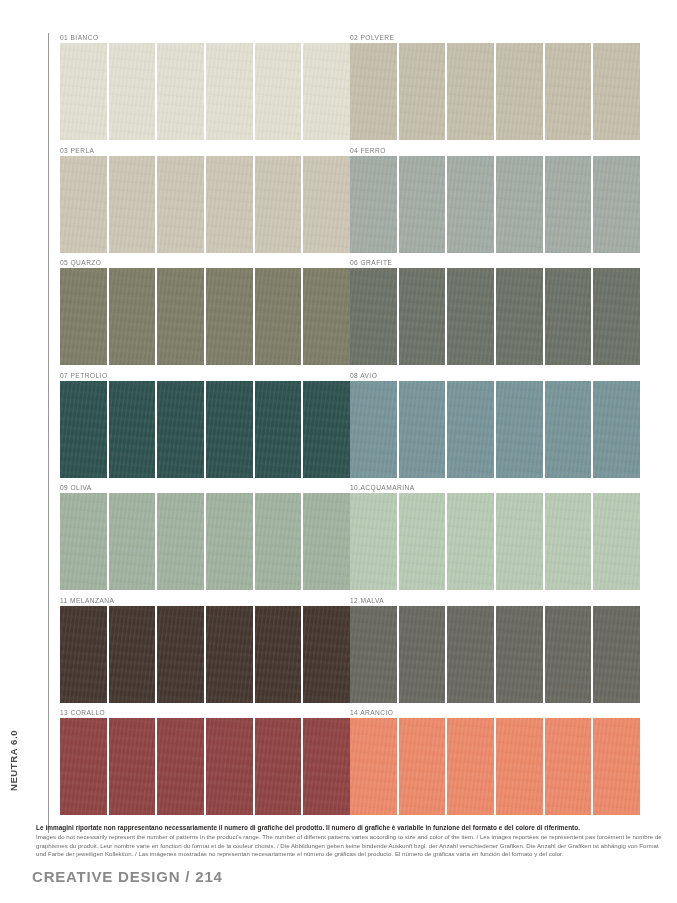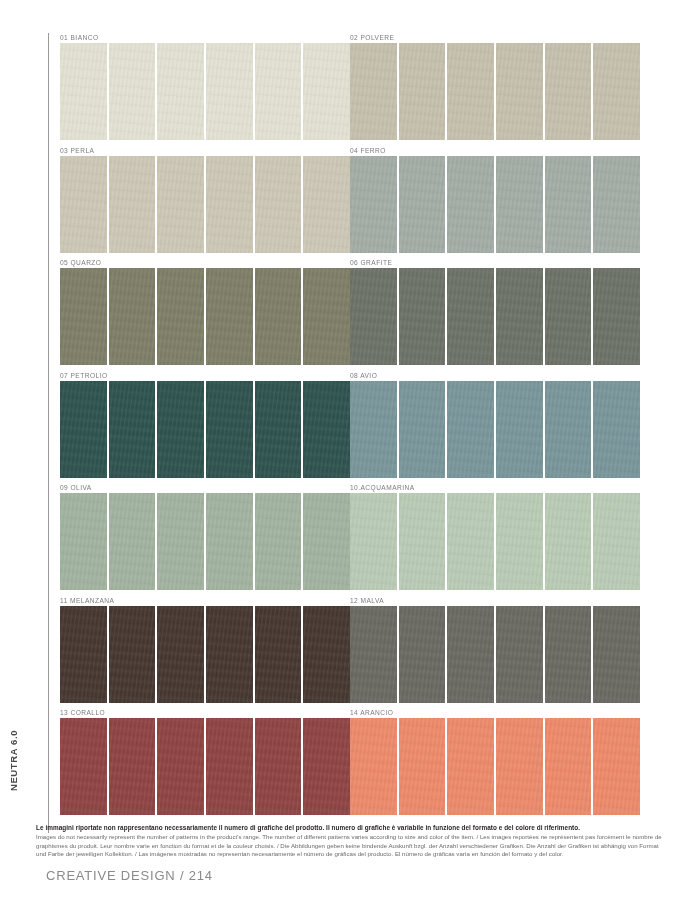--- a/index.html
+++ b/index.html
@@ -105,25 +105,26 @@
   }
   .f-small{
     font-size:6.1px;
     color:#6a6a6a;
     line-height:8.6px;
     letter-spacing:0.02px;
     margin-top:0.5px;
   }
   .credit{
     position:absolute;
-    left:46px;top:868px;
-    font-size:13px;
+    left:32px;top:868px;
+    font-size:15px;
     letter-spacing:0.8px;
     color:#8a8a8a;
     white-space:nowrap;
+    font-weight:bold;
   }
 </style>
 </head>
 <body>
 
 <div class="page">
 
   <div class="vrule"></div>
 
   <div class="spine">

